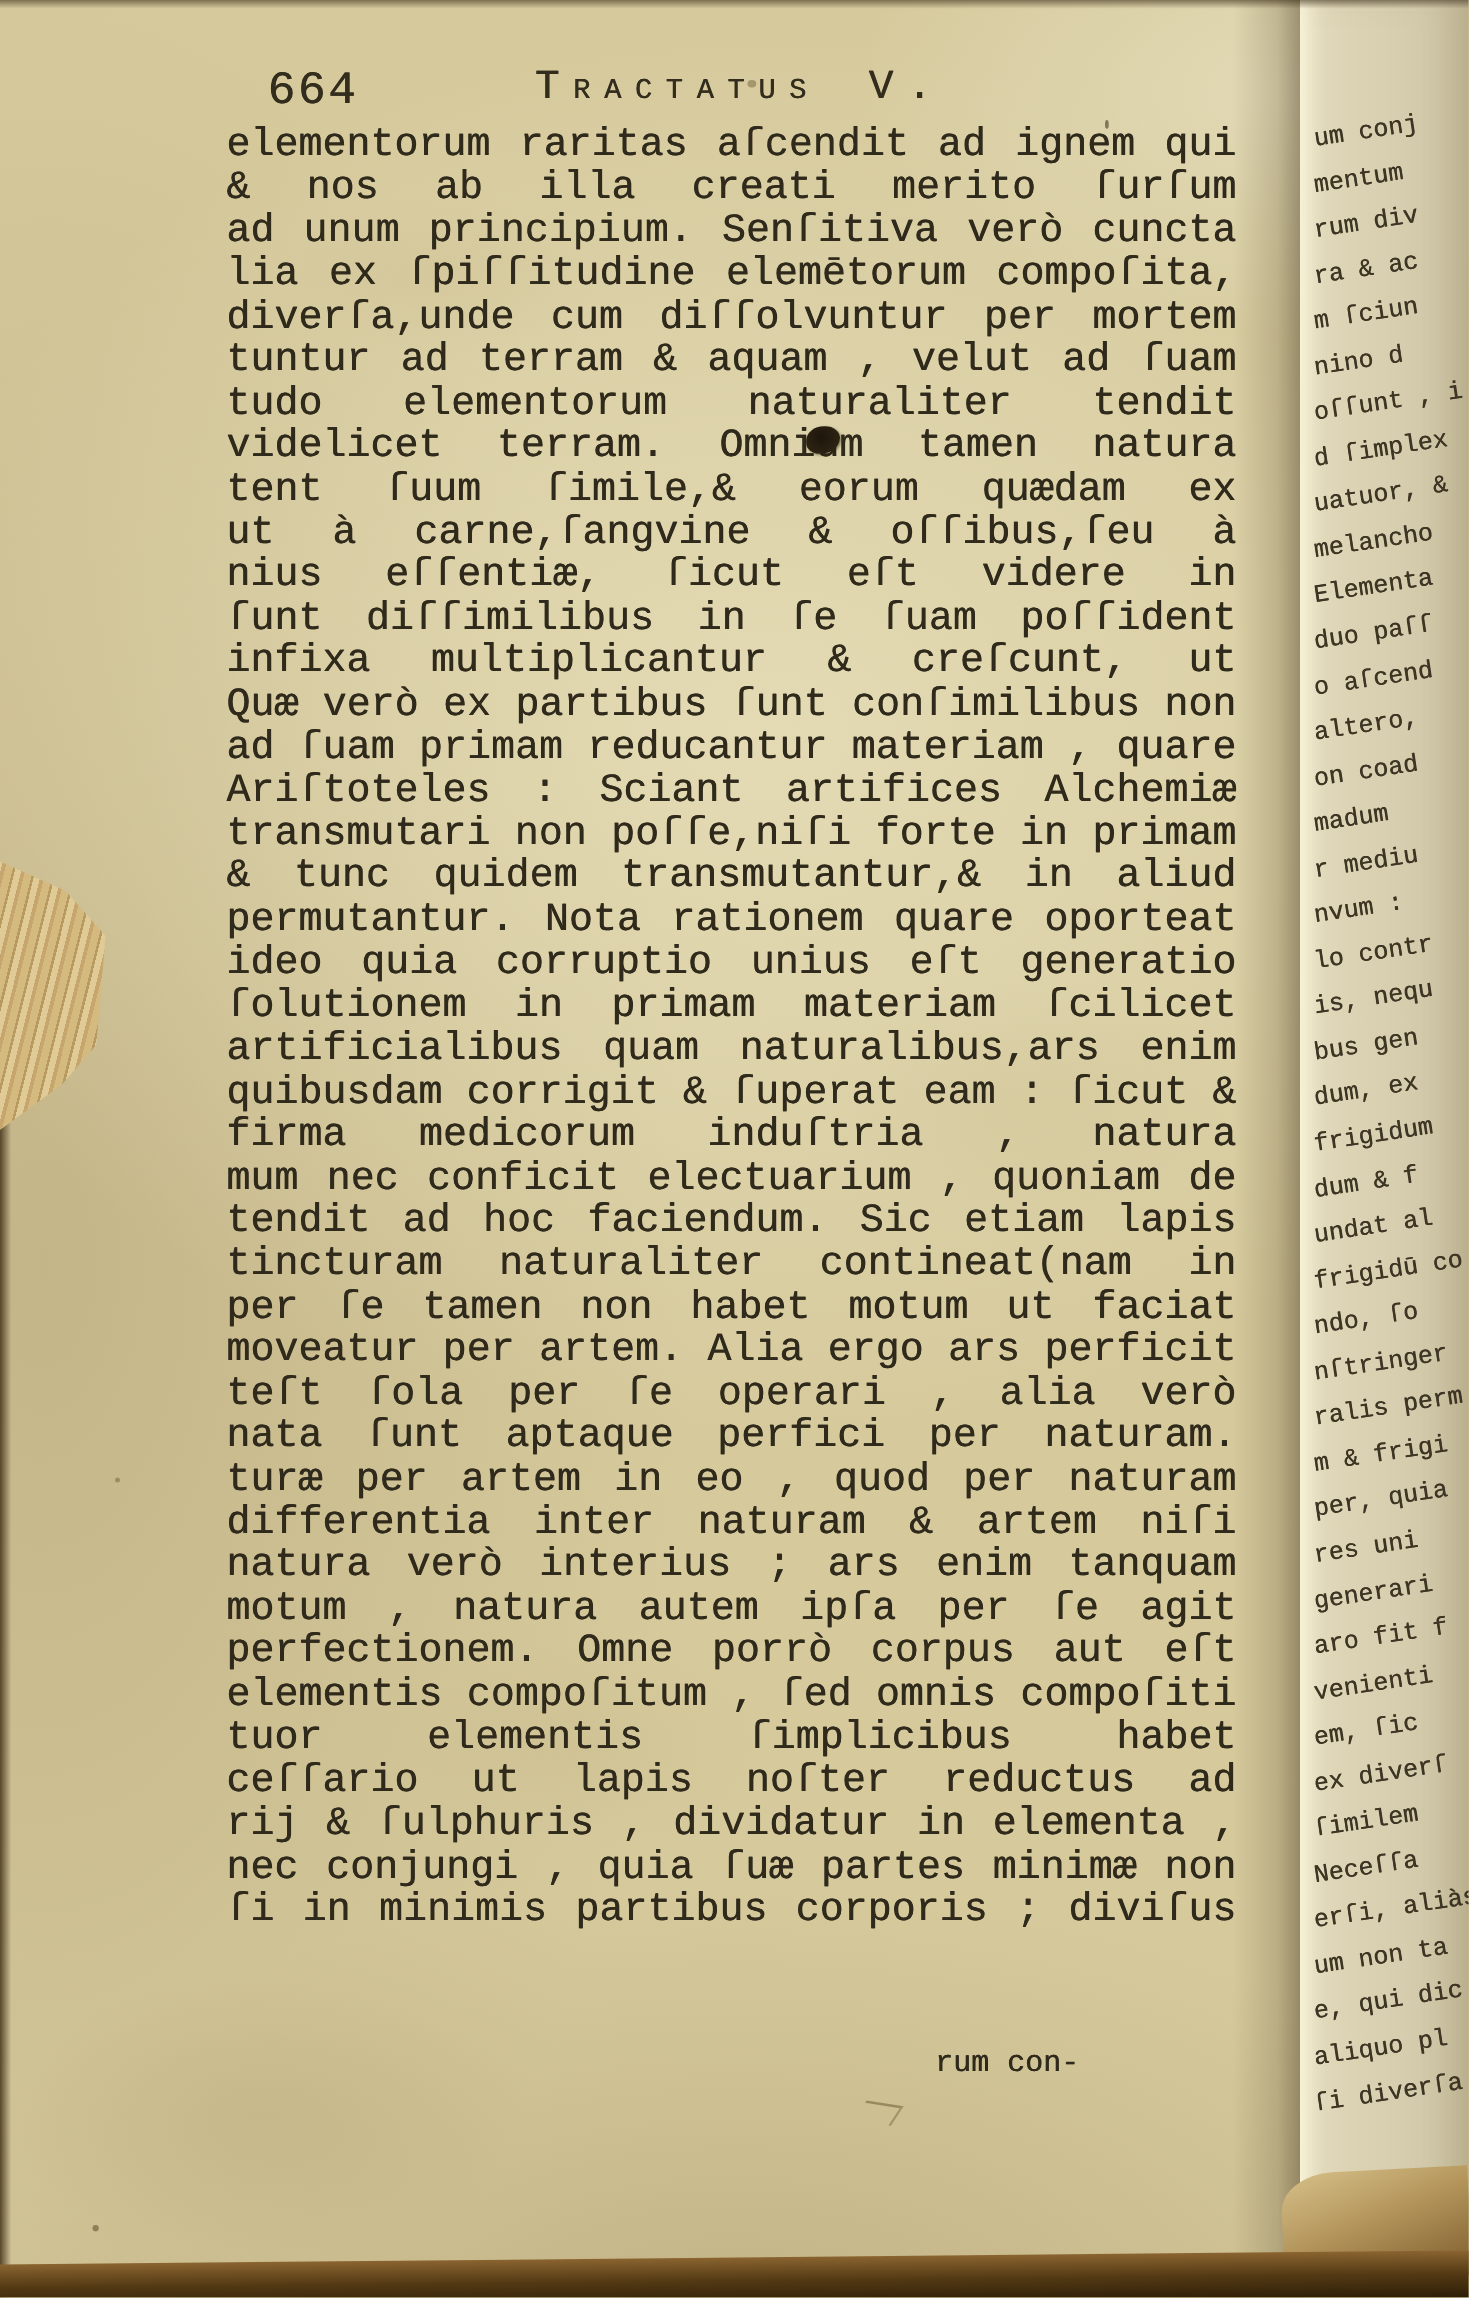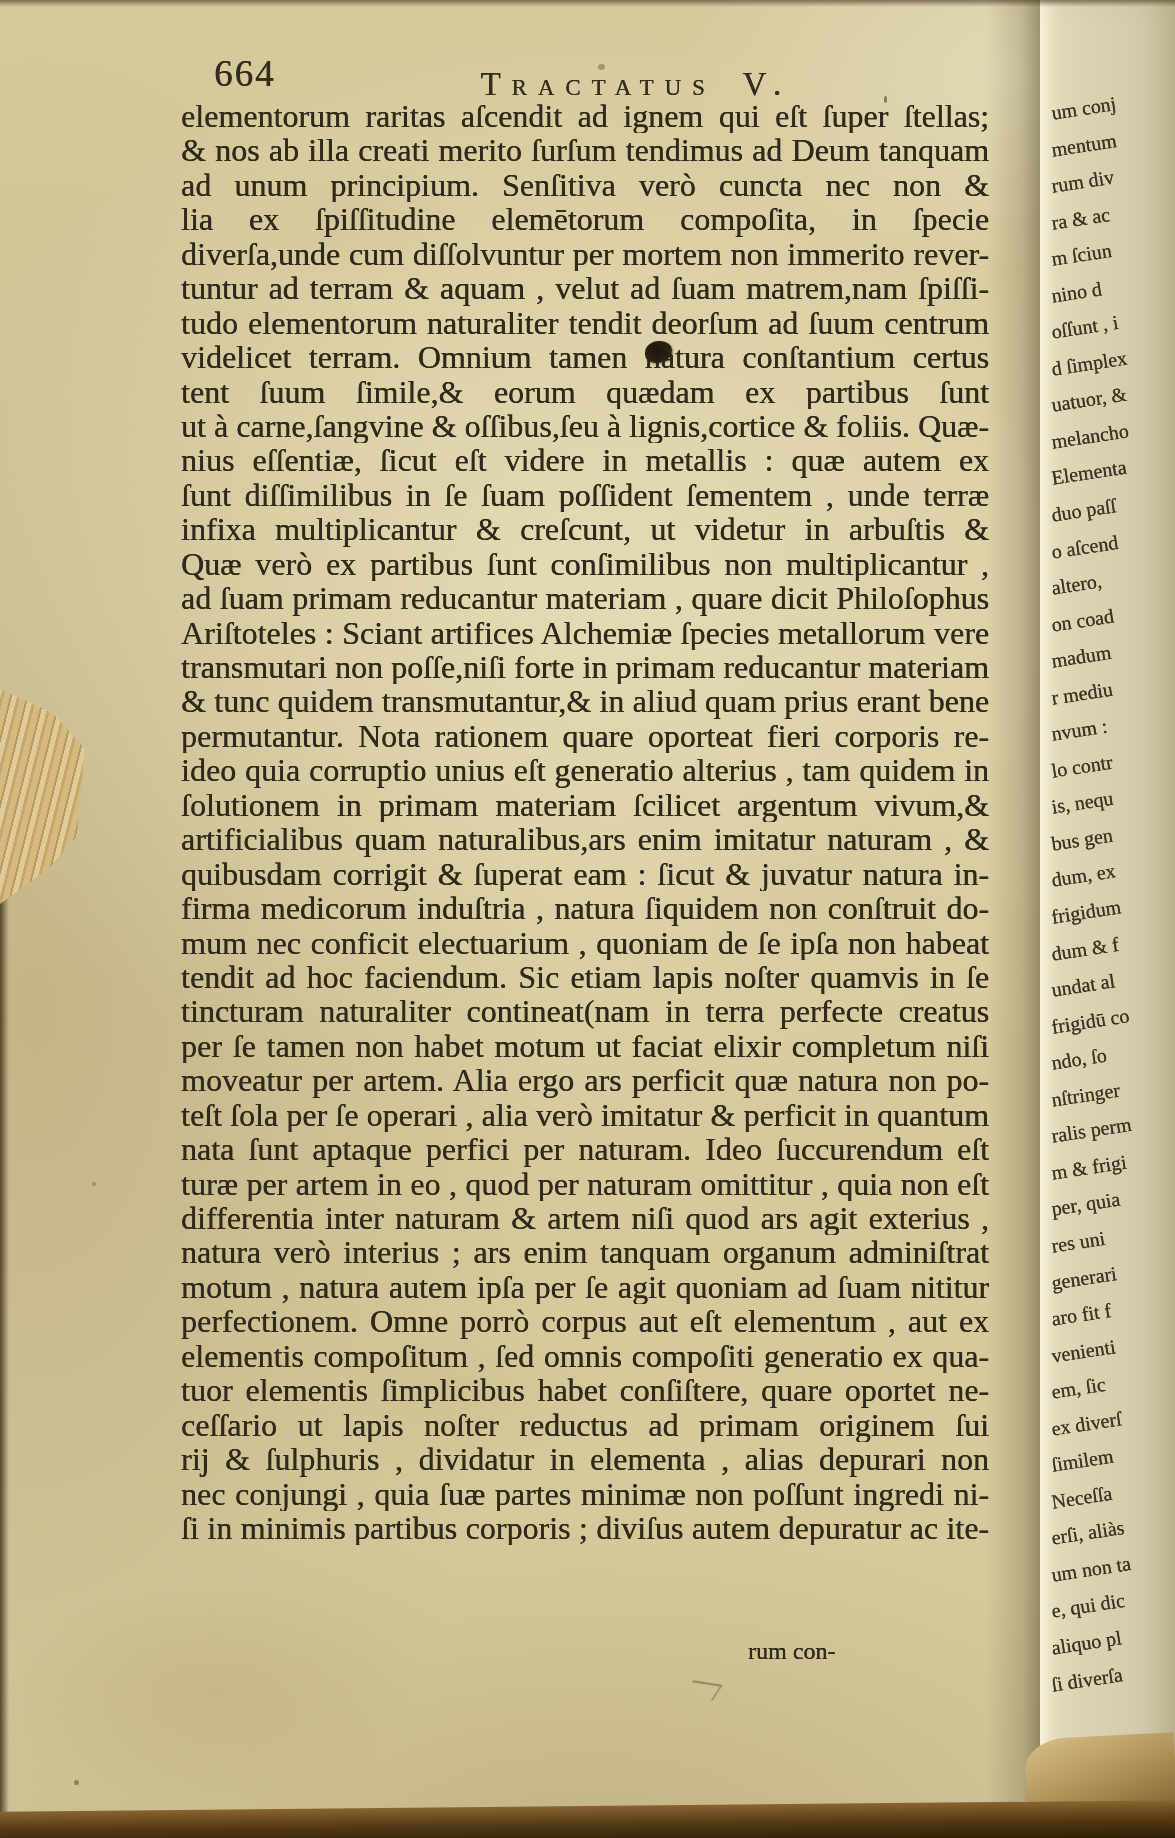--- a/index.html
+++ b/index.html
@@ -5,34 +5,34 @@
   html,body{margin:0;padding:0;}
   body{width:1175px;height:1838px;overflow:hidden;background:#b9ad85;}
   .scan{
     position:relative;width:1175px;height:1838px;overflow:hidden;
     background:
       radial-gradient(1150px 900px at 52% 32%, rgba(230,221,184,.85) 0%, rgba(230,221,184,0) 62%),
       radial-gradient(760px 1500px at 3% 55%, rgba(152,132,88,.30), rgba(152,132,88,0) 68%),
       radial-gradient(1000px 520px at 50% 102%, rgba(146,124,76,.30), rgba(146,124,76,0) 70%),
       radial-gradient(500px 260px at 90% 4%, rgba(233,226,195,.7), rgba(233,226,195,0) 75%),
       #d6ca9d;
-    font-family:Liberation Serif, serif;
+    font-family:Liberation Mono, monospace;
   }
   .texture{position:absolute;inset:0;z-index:1;pointer-events:none;
     background:
       radial-gradient(180px 90px at 30% 12%, rgba(170,150,100,.10), transparent 70%),
       radial-gradient(240px 140px at 70% 48%, rgba(170,150,100,.10), transparent 70%),
       radial-gradient(200px 120px at 40% 76%, rgba(170,150,100,.12), transparent 70%),
       radial-gradient(300px 160px at 18% 92%, rgba(160,140,92,.14), transparent 70%);
   }
   
   .page-main{position:absolute;inset:0;z-index:2;color:#2f2a1b;}
   .pagenum{position:absolute;left:214px;top:52px;font-size:37px;letter-spacing:2px;
     color:#332d1d;text-shadow:.4px 0 currentColor;}
-  .running-title{position:absolute;left:392px;top:66px;width:400px;text-align:right;
+  .running-title{position:absolute;left:392px;top:51px;width:400px;text-align:center;
     font-size:33px;font-variant:small-caps;letter-spacing:.33em;word-spacing:.25em;
     color:#332d1d;text-shadow:.4px 0 currentColor;}
   .body-text{position:absolute;left:181px;top:99px;width:808px;}
   .body-line{
     height:34.45px;line-height:34.45px;font-size:32px;overflow:hidden;
     text-align:justify;text-align-last:justify;text-justify:inter-word;
     text-shadow:.35px 0 currentColor;white-space:normal;
   }
   .catchword{position:absolute;left:748px;top:1626px;font-size:24px;
     text-shadow:.35px 0 currentColor;margin-top:12px;}

